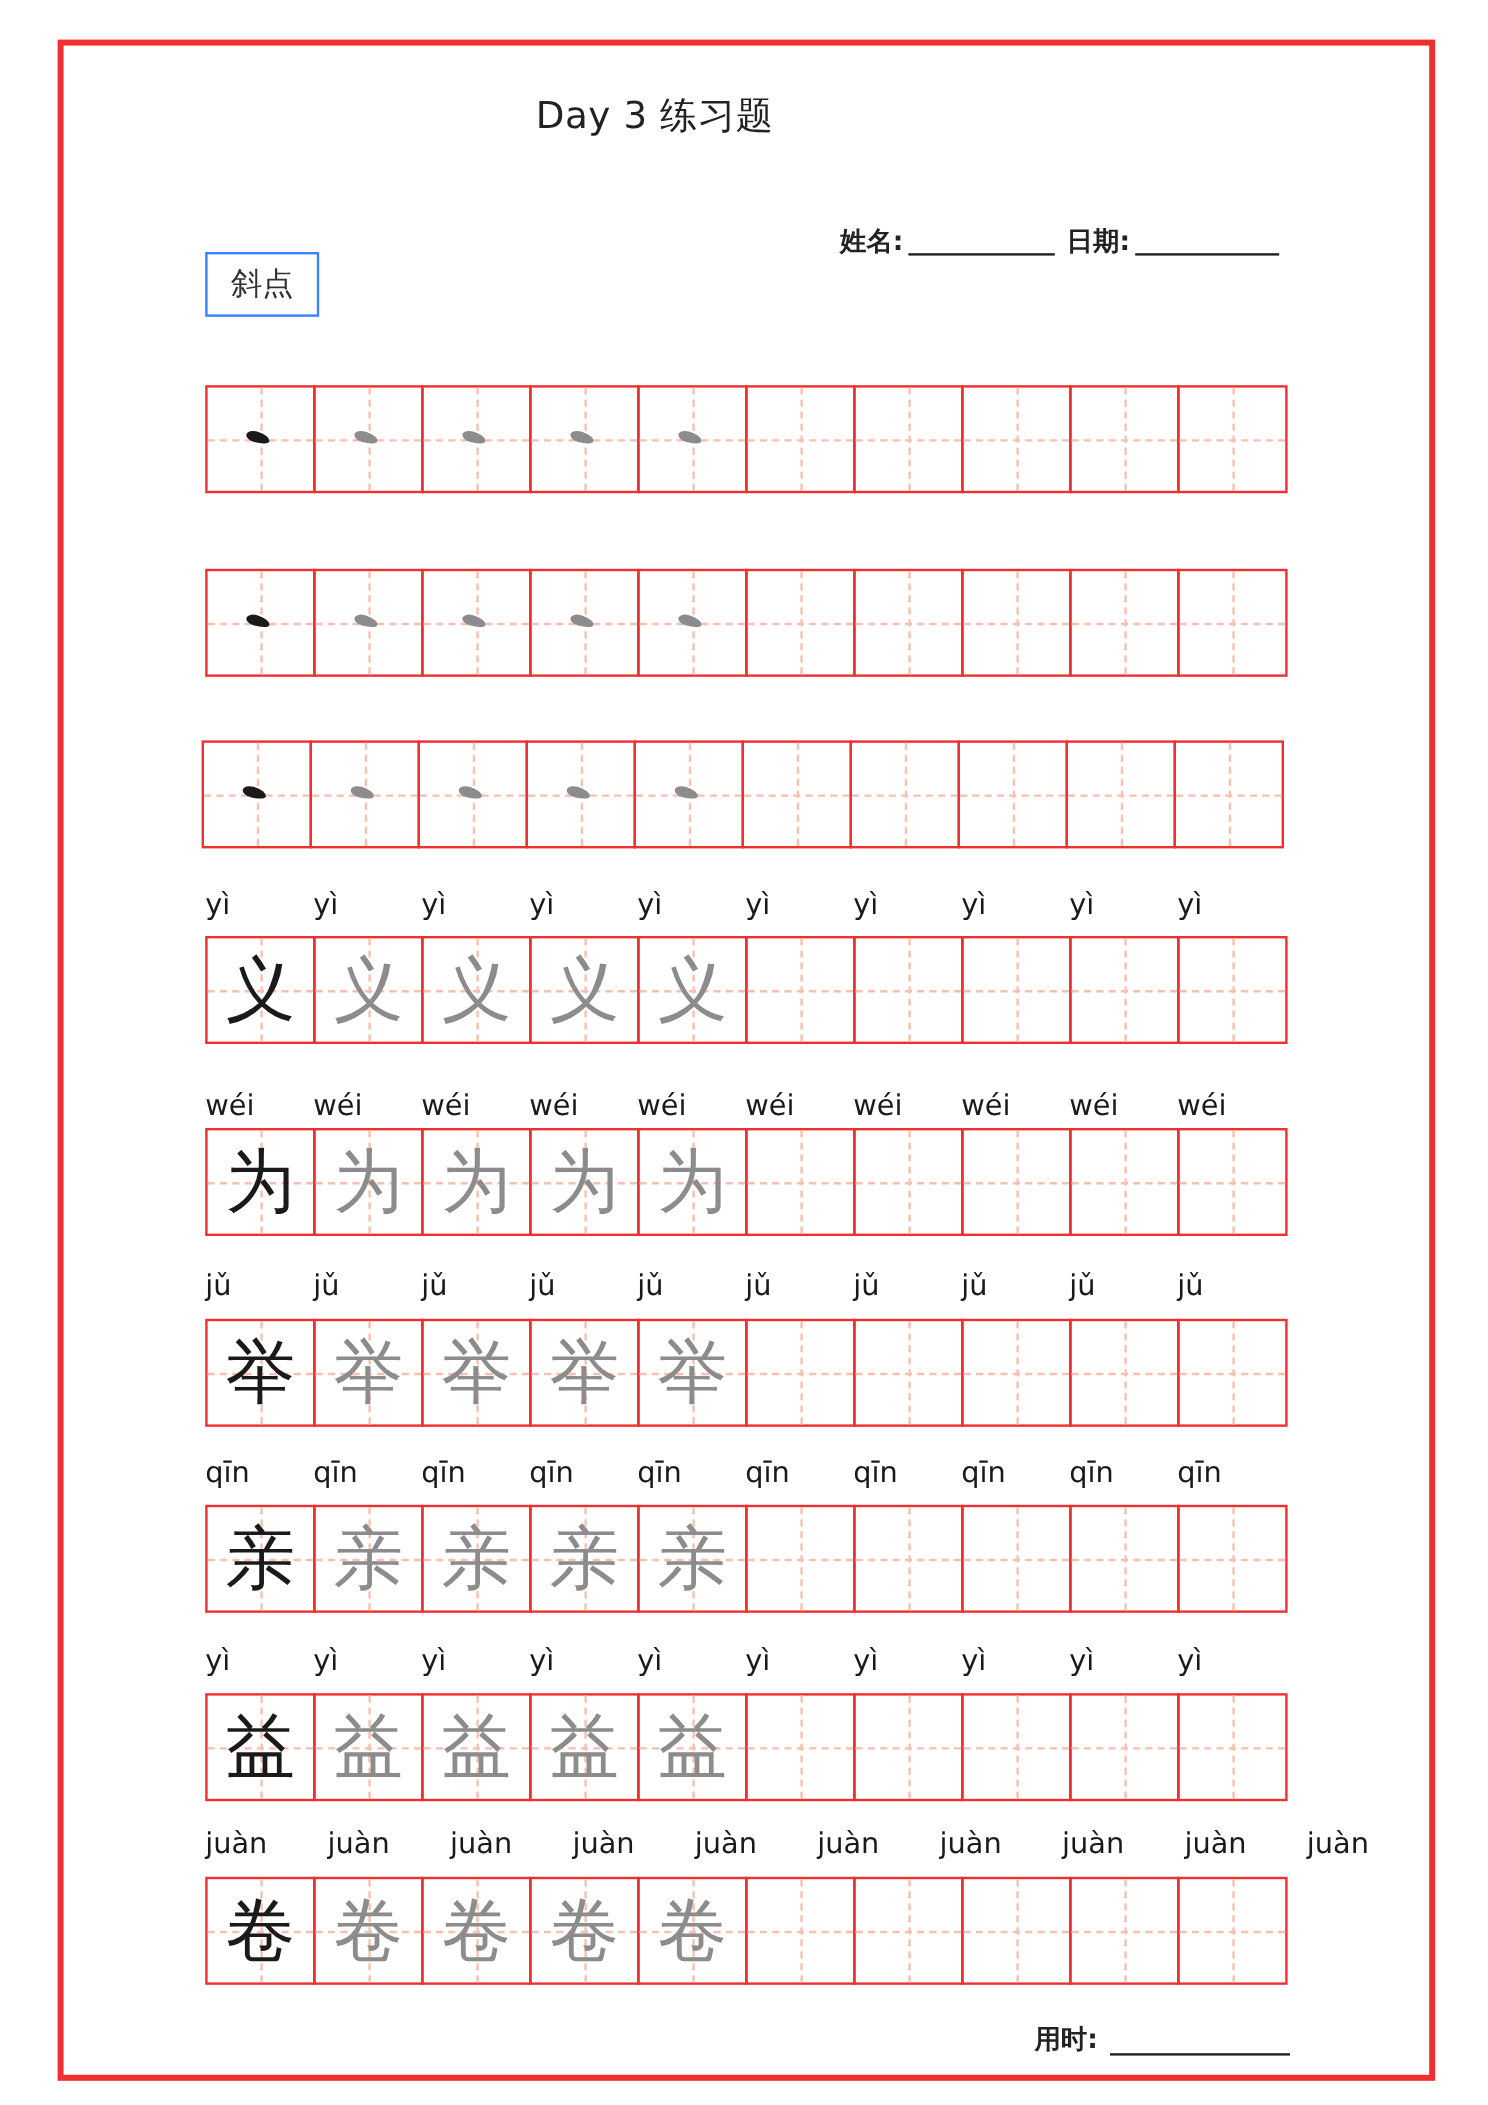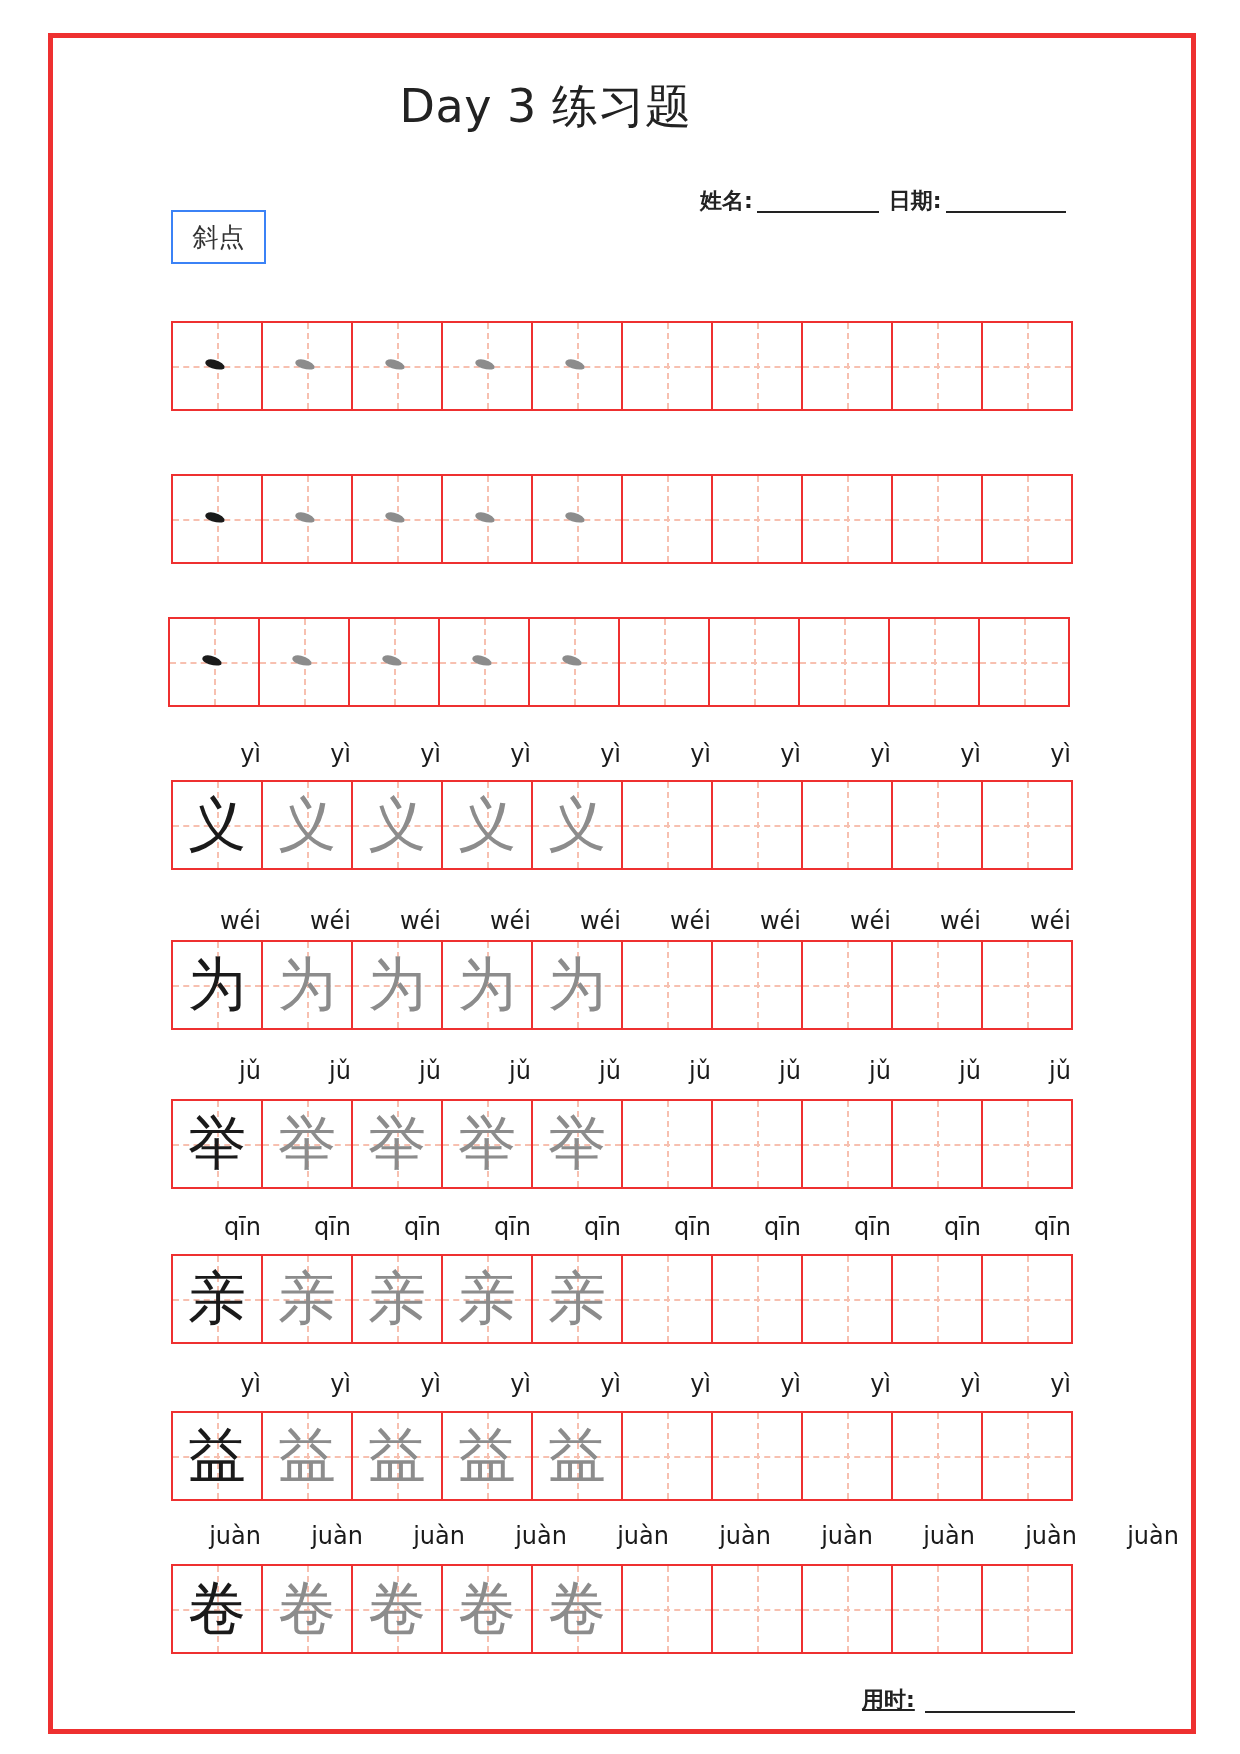--- a/index.html
+++ b/index.html
@@ -1,44 +1,44 @@
 <!DOCTYPE html>
 <html><head>
 <meta charset="utf-8">
 <style>
   html, body { margin:0; padding:0; background:#ffffff; }
   body { width:1240px; height:1754px; position:relative; overflow:hidden;
          font-family:"DejaVu Sans", sans-serif; color:#222; }
   .page-border { position:absolute; left:48px; top:33px; width:1138px; height:1691px;
                  border:5px solid #ee3030; }
   .title { position:absolute; left:0; width:1091px; top:76px; text-align:center;
-           font-size:46px; font-weight:400; color:#222; letter-spacing:0.5px; }
+           font-size:31px; font-weight:400; color:#222; letter-spacing:0.5px; }
   .meta { position:absolute; top:186px; left:700px; font-size:22px; font-weight:bold; color:#222;
           display:flex; align-items:center; }
   .meta .line { display:inline-block; border-bottom:2px solid #222; height:24px; margin:0 10px 2px 4px; }
   .label-box { position:absolute; left:171px; top:210px; width:91px; height:50px;
                border:2px solid #3b82f6; font-family:"DejaVu Serif", serif; font-size:26px;
                text-align:center; line-height:50px; color:#333; }
   .grid-row { position:absolute; display:flex; left:171px; }
   .cell { width:88px; height:86px; border:2px solid #ee3030; margin-right:-2px; position:relative;
           box-sizing:content-box; }
   .cell::before { content:""; position:absolute; left:50%; top:0; bottom:0; border-left:2px dashed #f7c0b0; }
   .cell::after { content:""; position:absolute; top:50%; left:0; right:0; border-top:2px dashed #f7c0b0; }
   .glyph { position:absolute; inset:0; display:flex; align-items:center; justify-content:center;
            font-family:"DejaVu Serif", serif; font-size:58px; z-index:2; }
   .glyph.model { color:#1a1a1a; }
   .glyph.trace { color:#8c8c8c; }
   .stroke { position:absolute; left:32px; top:37px; width:20px; height:9px; z-index:2;
             border-radius:40% 60% 60% 40% / 50% 60% 40% 50%; transform:rotate(15deg); }
   .stroke.model { background:#1a1a1a; }
   .stroke.trace { background:#8c8c8c; }
   .pinyin-row { position:absolute; display:flex; left:171px; }
-  .pinyin { width:90px; text-align:right; font-size:24px; color:#1a1a1a; }
+  .pinyin { width:90px; text-align:left; font-size:24px; color:#1a1a1a; }
   .footer { position:absolute; top:1685px; left:862px; font-size:22px; font-weight:bold; color:#222;
-            display:flex; align-items:flex-end;text-decoration:underline; }
+            display:flex; align-items:flex-end; }
   .footer .line { display:inline-block; border-bottom:2px solid #222; width:150px; height:24px; margin-left:10px; margin-bottom:2px; }
 </style>
 </head>
 <body>
 
 <div class="page-border"></div>
 
 <div class="title">Day 3  练习题</div>
 
 <div class="meta">

